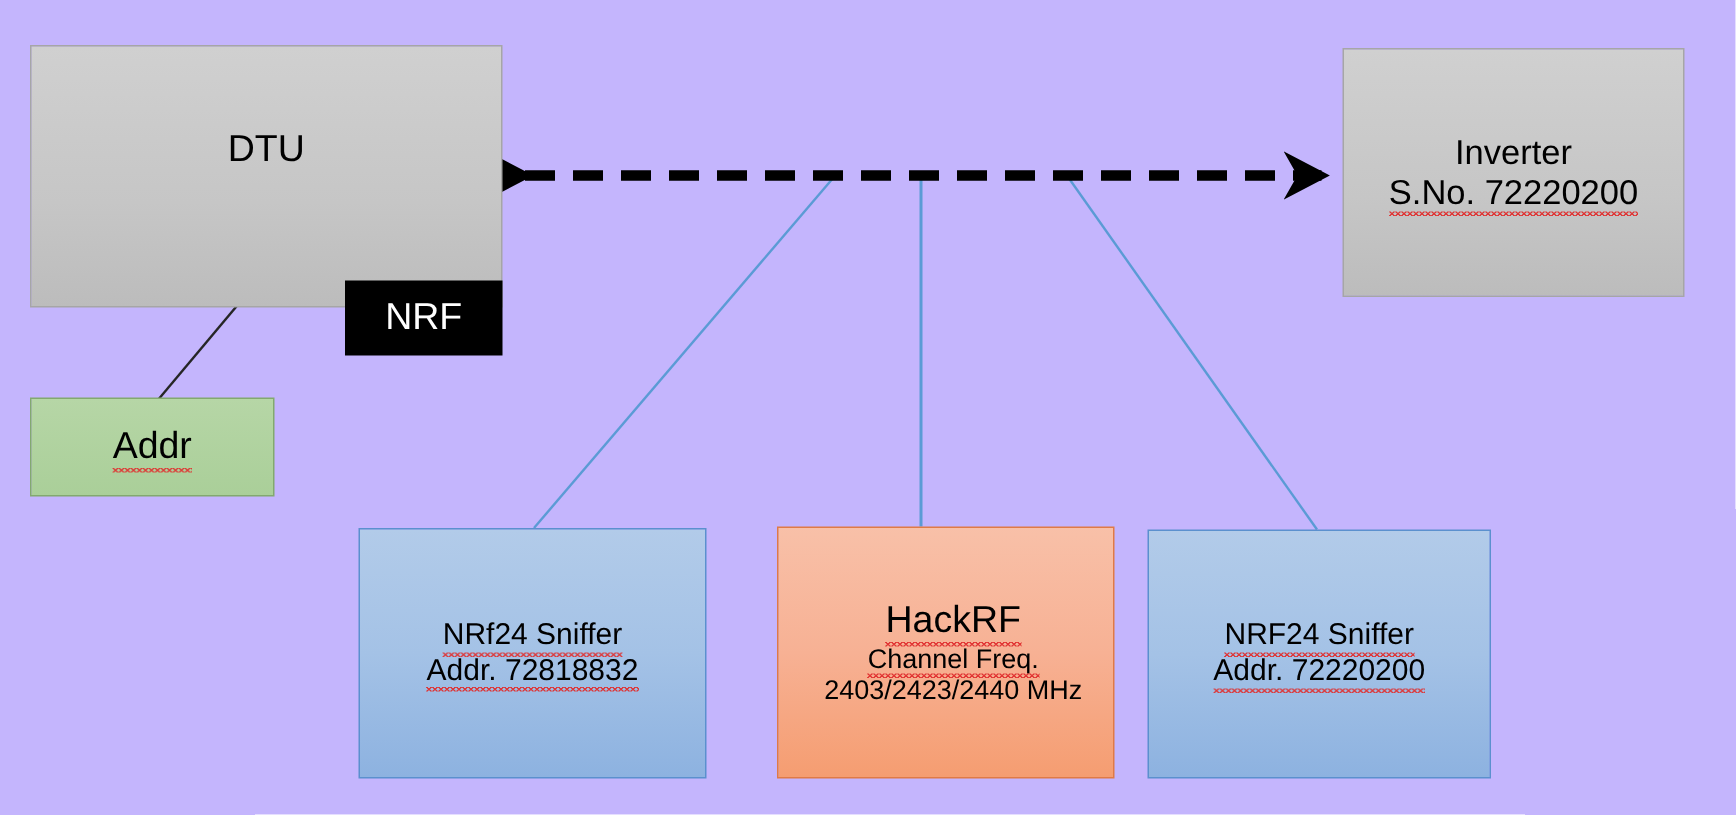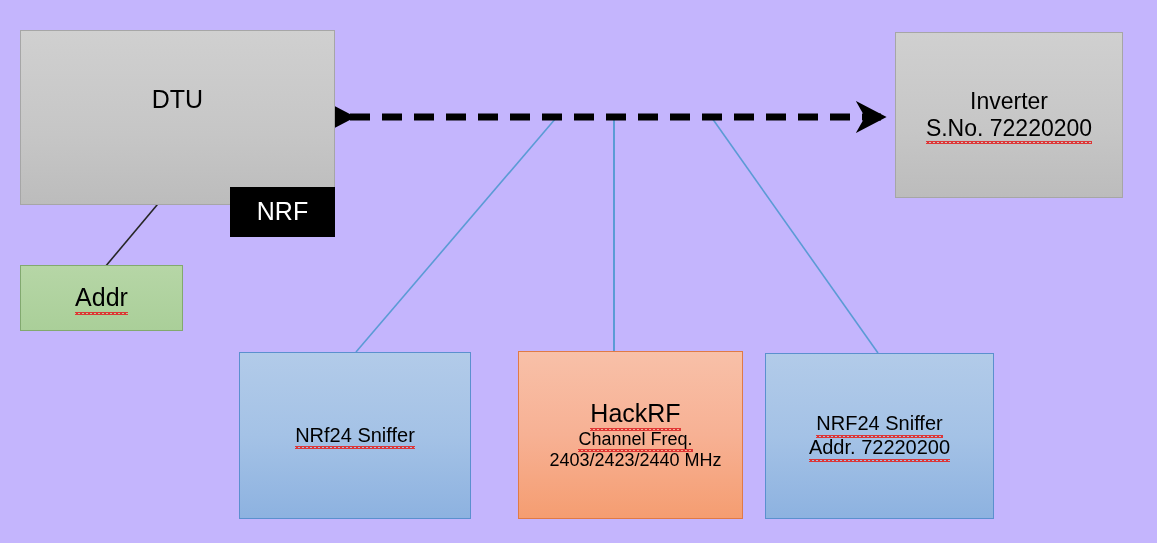--- a/index.html
+++ b/index.html
@@ -164,20 +164,21 @@
     <div class="sno sq-underline">Addr</div>
   </div>
 
   <div class="node gray-box" id="inverter-box">
     <div>Inverter</div>
     <div class="sno sq-underline">S.No. 72220200</div>
   </div>
 
   <div class="node blue-box" id="sniffer-left">
     <div class="sno sq-underline">NRf24 Sniffer</div>
+    <div class="sno sq-underline">Addr. 72818832</div>
   </div>
 
   <div class="node" id="hackrf-box">
     <div class="title sno sq-underline">HackRF</div>
     <div class="sub sno sq-underline">Channel Freq.</div>
     <div class="sub">2403/2423/2440 MHz</div>
   </div>
 
   <div class="node blue-box" id="sniffer-right">
     <div class="sno sq-underline">NRF24 Sniffer</div>

